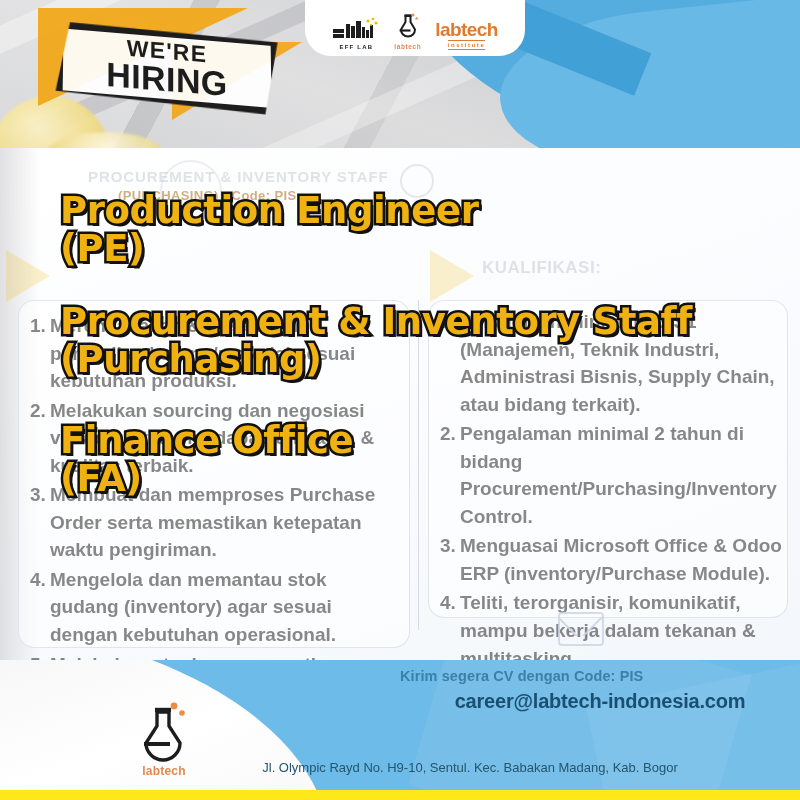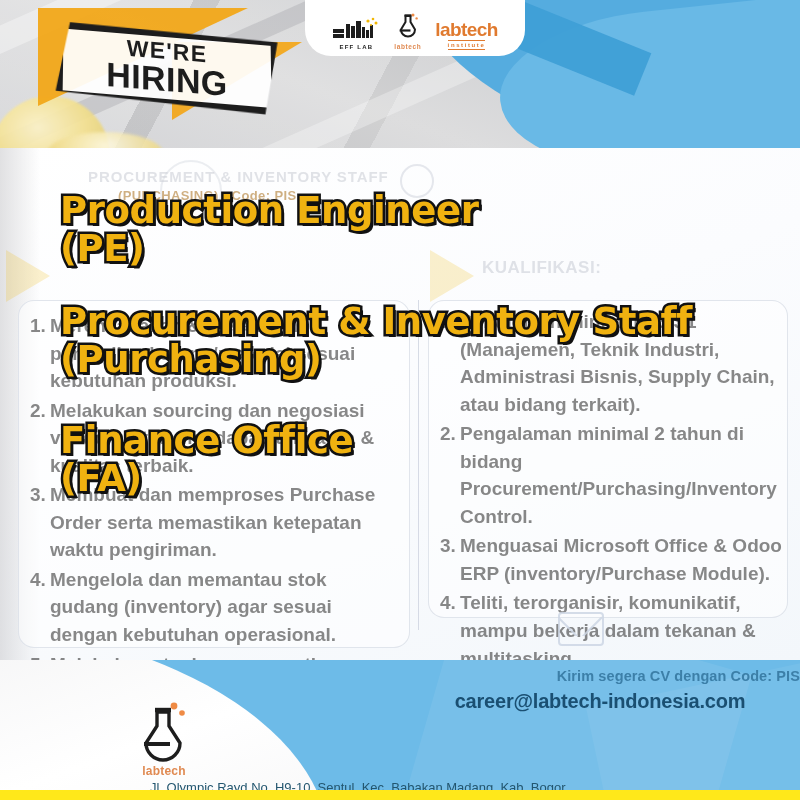--- a/index.html
+++ b/index.html
@@ -350,40 +350,41 @@
     z-index: 7;
     display: flex; flex-direction: column; align-items: center;
   }
   .footer-logo-cap {
     font-size: 12px; font-weight: 800; color: #e08a52; letter-spacing: .2px;
     margin-top: -2px;
   }
 
   .apply-line {
     position: absolute; left: 400px; top: 668px; width: 400px;
-    text-align: right;
+    text-align: left;
     font-size: 14.5px; font-weight: 800; color: #3c7fa8;
     letter-spacing: .1px;
     z-index: 7;
   }
   .apply-email {
     position: absolute; left: 400px; top: 690px; width: 400px;
     text-align: center;
     font-size: 20px; font-weight: 800; color: #1a4f72;
     letter-spacing: -.2px;
     z-index: 7;
   }
   .addr-1 {
     position: absolute; left: 220px; top: 742px; width: 560px;
     text-align: center;
     font-size: 13px; font-weight: 500; color: #23566f;
     z-index: 7;
   }
   .addr-2 {
-    position: absolute; left: 150px; top: 780px; width: 640px;
+    position: absolute; left: 150px; top: 760px; width: 640px;
+    text-align: center;
     font-size: 13px; font-weight: 500; color: #23566f;
     z-index: 7;
   }
 
   
   .bottom-strip {
     position: absolute; left: 0; top: 790px;
     width: 800px; height: 10px;
     background: #ffe81a;
     z-index: 9;

